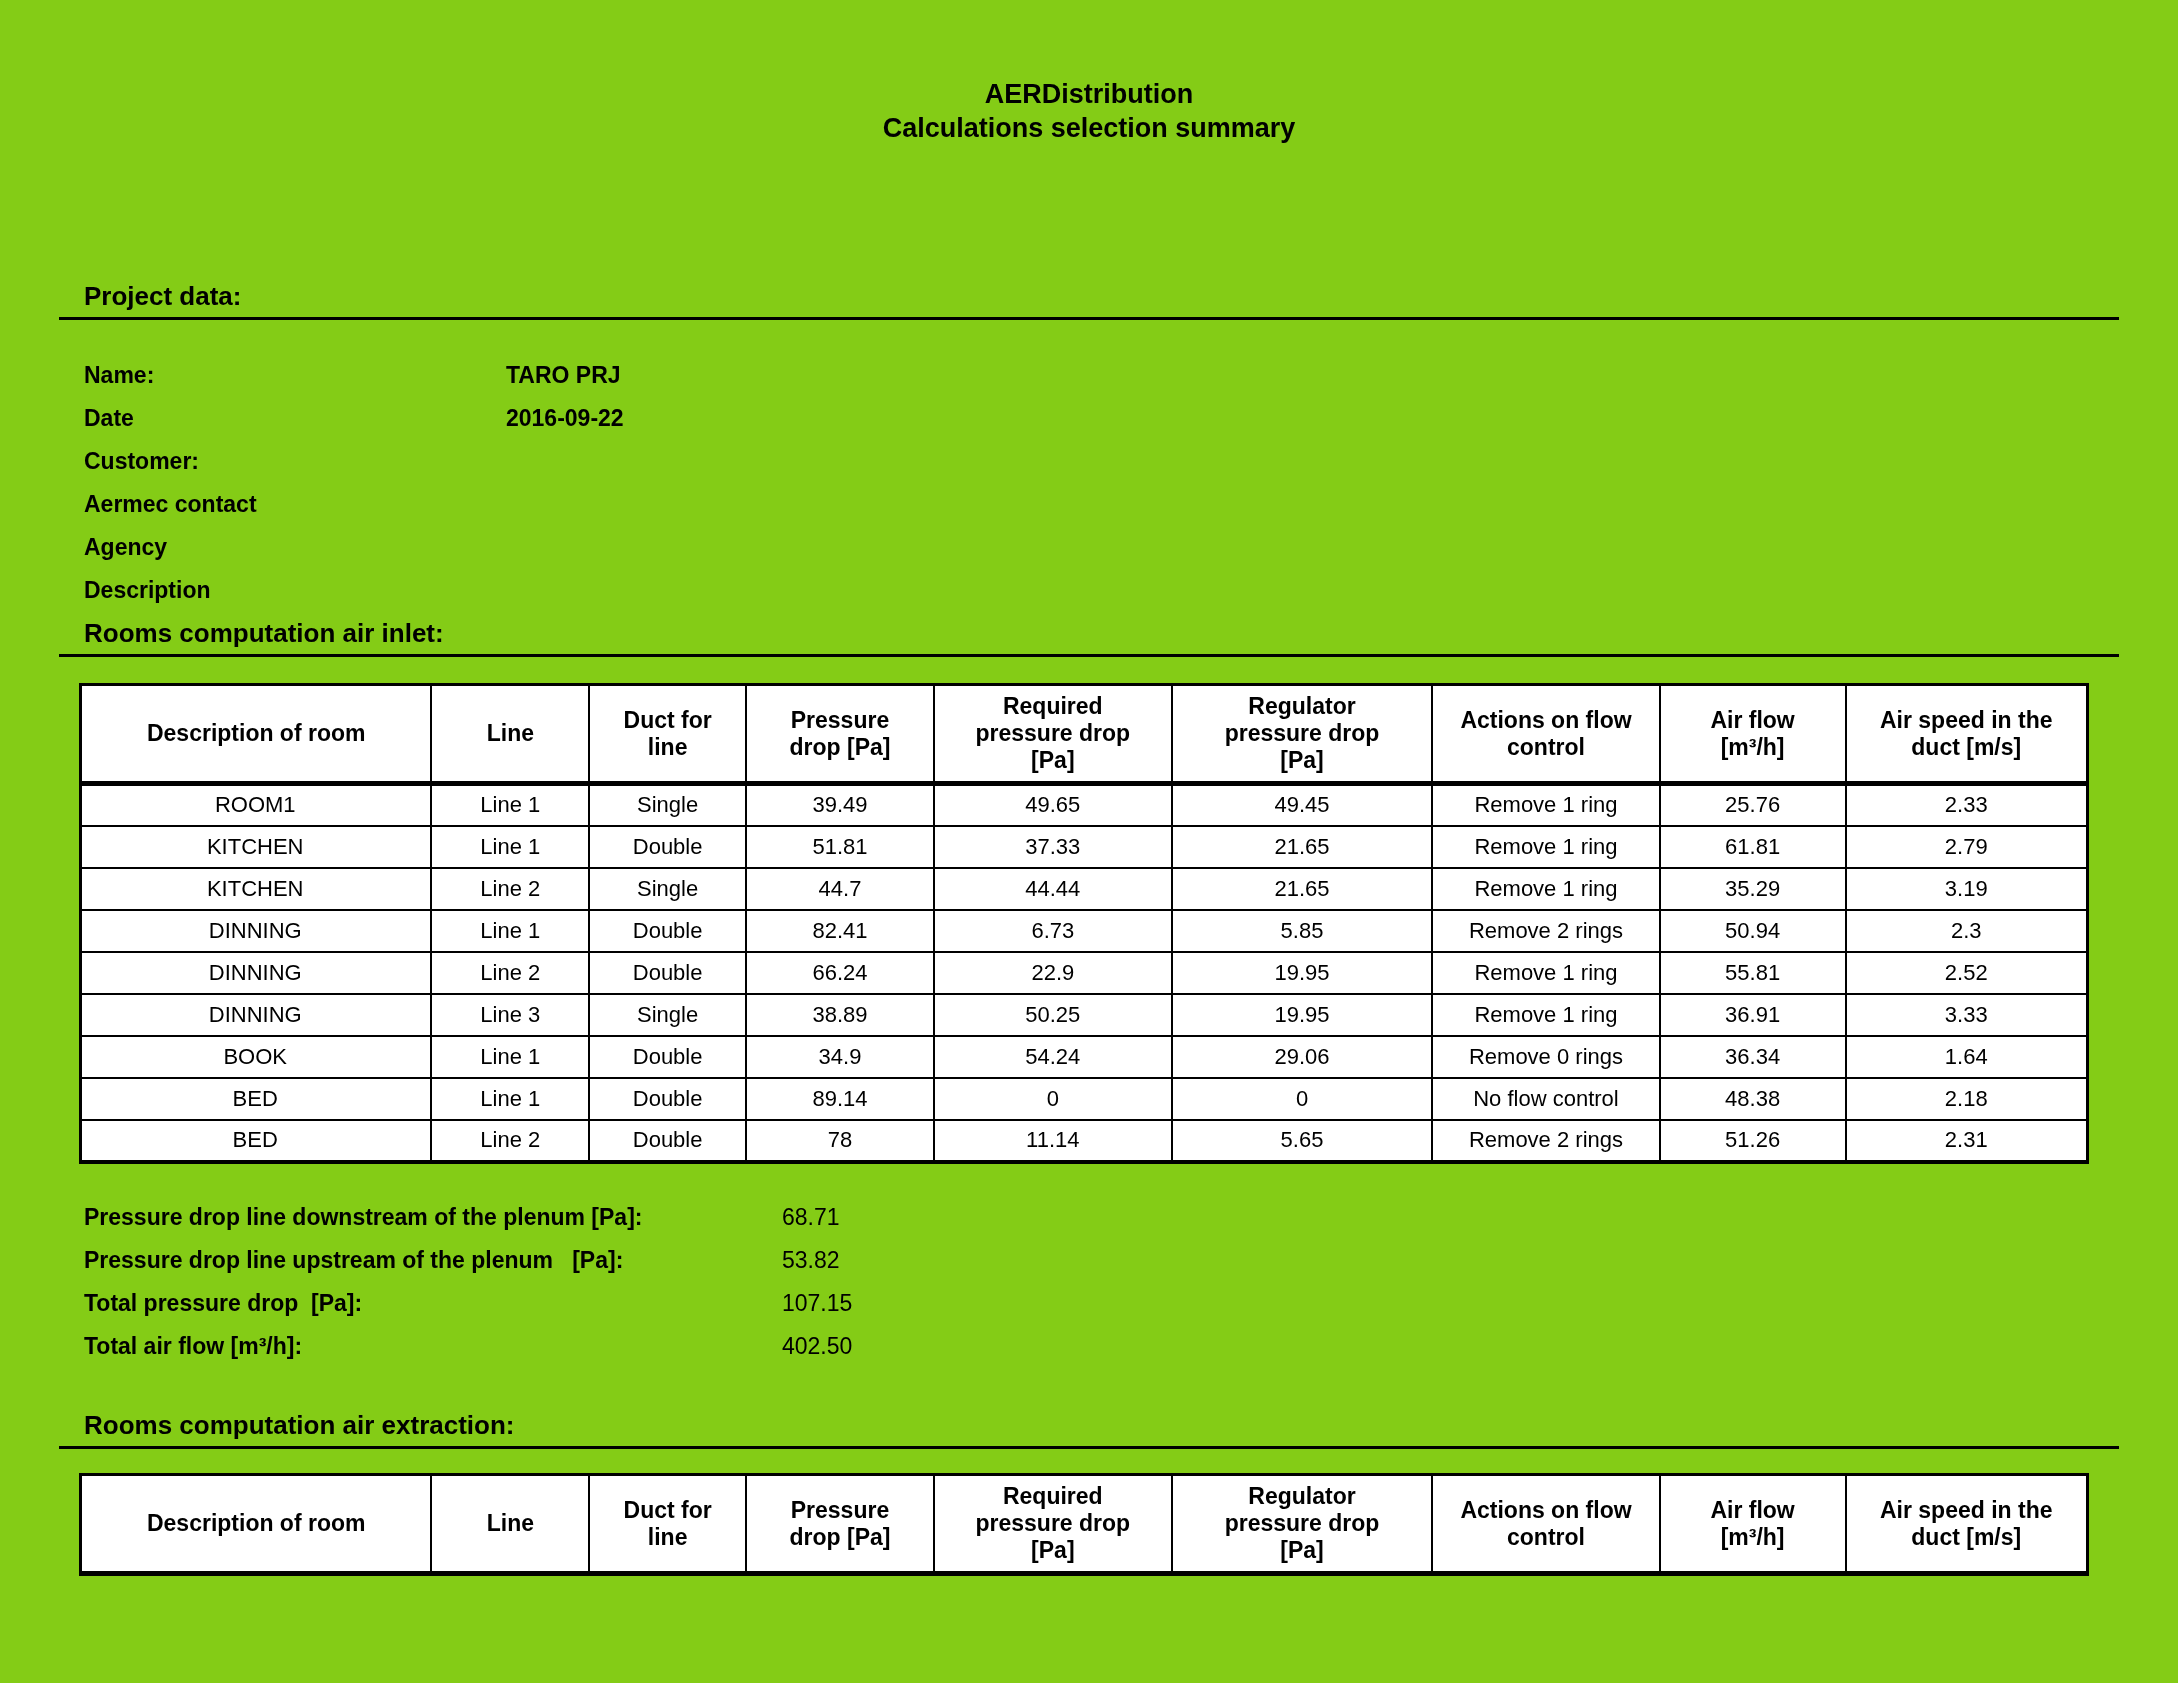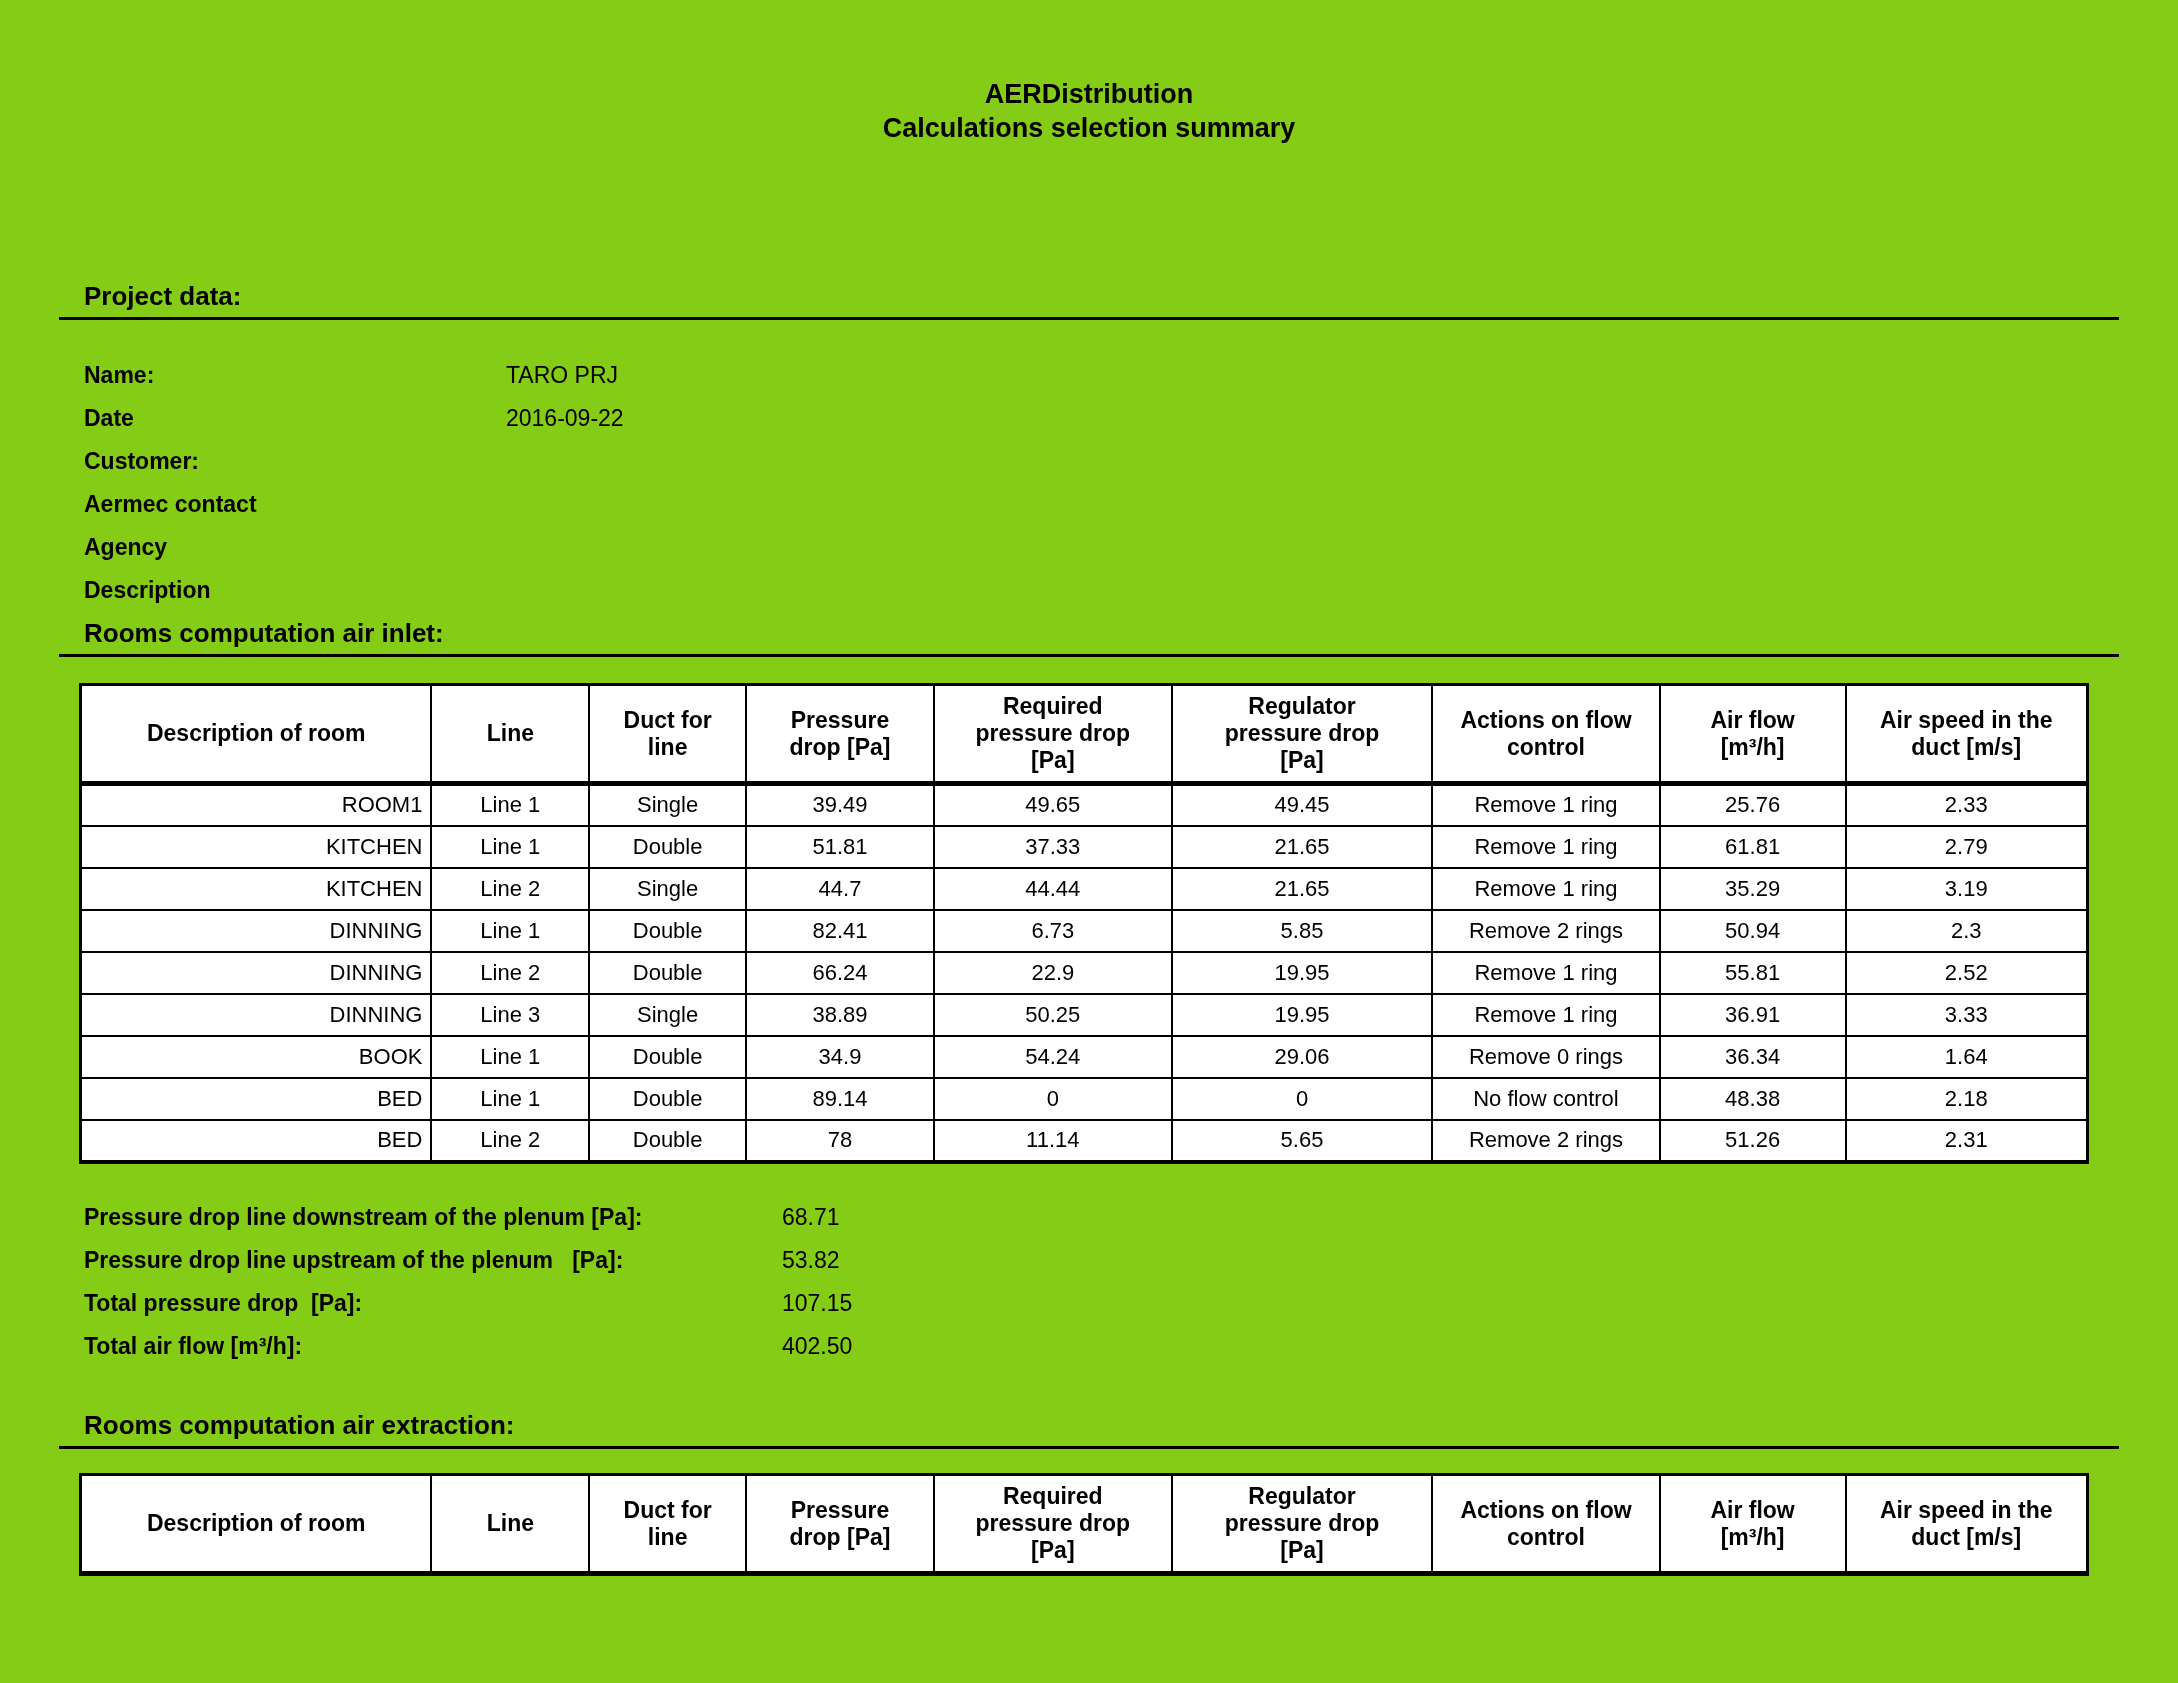--- a/index.html
+++ b/index.html
@@ -21,39 +21,39 @@
     padding:0 0 6px 25px; border-bottom:3px solid #000; box-sizing:border-box;
   }
   .h-project    { top:281px; }
   .h-inlet      { top:618px; }
   .h-extraction { top:1410px; }
 
   
   .project-fields { position:absolute; top:354px; left:84px; font-size:23px; }
   .field-row   { height:43px; line-height:43px; white-space:pre; }
   .field-label { display:inline-block; width:422px; font-weight:bold; }
-  .field-value { font-weight:normal; }
+  .field-value { font-weight:bold; }
 
   
   .data-table {
     position:absolute; left:79px; border-collapse:collapse; table-layout:fixed;
     width:2010px; background:#fff;
     border:3px solid #000; border-bottom:4px solid #000;
   }
   .t-inlet      { top:683px; }
   .t-extraction { top:1473px; }
   .data-table th, .data-table td { border:2px solid #000; padding:0 8px; box-sizing:border-box; }
   .data-table thead tr { height:99px; }
   .data-table thead th {
     font-weight:bold; font-size:23px; line-height:27px; text-align:center;
     vertical-align:middle; white-space:pre-line; border-bottom:5px solid #000;
   }
   .data-table tbody tr { height:42px; }
   .data-table tbody td { font-size:22px; text-align:center; vertical-align:middle; }
-  .data-table tbody td.c0 { text-align:right; padding-left:6px; }
+  .data-table tbody td.c0 { text-align:center; padding-left:6px; }
   .c0{width:338px;} .c1{width:152px;} .c2{width:151px;} .c3{width:181px;}
   .c4{width:229px;} .c5{width:251px;margin-top:40px;} .c6{width:219px;} .c7{width:179px;} .c8{width:233px;}
 
   
   .inlet-summary { position:absolute; top:1196px; left:84px; font-size:23px; }
   .sum-row   { height:43px; line-height:43px; }
   .sum-label { display:inline-block; width:698px; font-weight:bold; white-space:pre; }
   .sum-value { font-weight:normal; }
 </style>
 </head>

